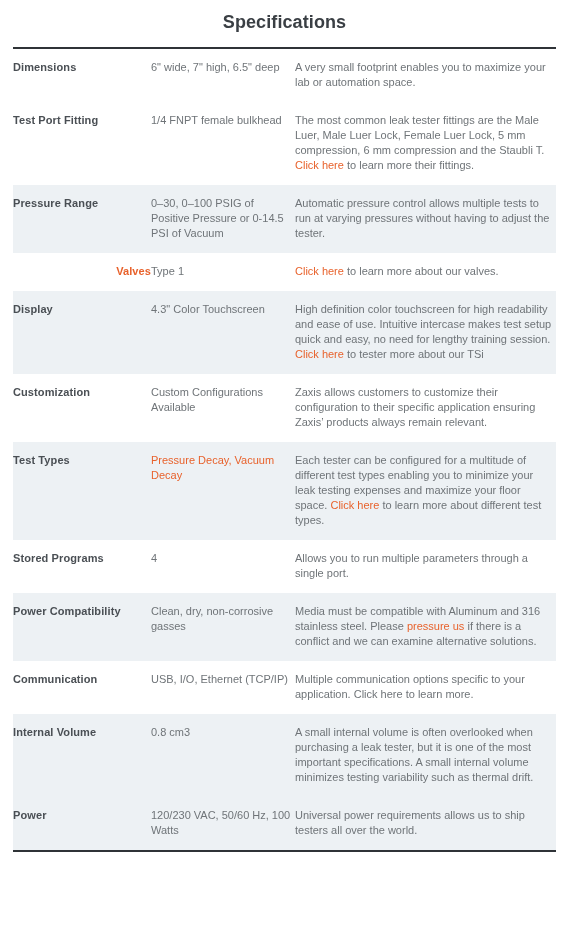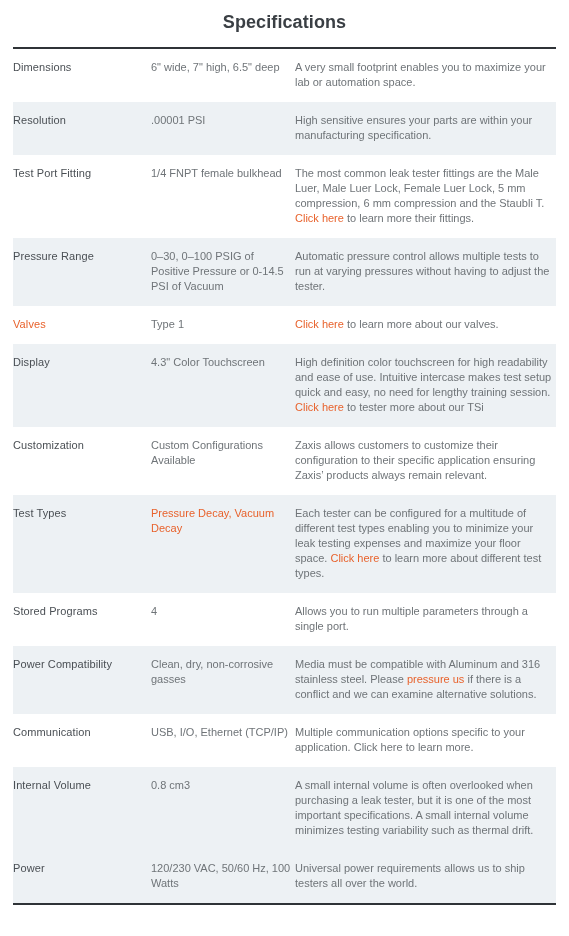--- a/index.html
+++ b/index.html
@@ -50,26 +50,27 @@
     vertical-align: top;
     font-size: 11px;
     line-height: 15px;
     padding: 11px 0 12px 0;
     border: 0;
   }
   td.col-label {
     width: 138px;
     padding-left: 2px;
     padding-right: 8px;
-    font-weight: normal;
+    font-weight: bold;
     color: #4a4f54;
     letter-spacing: 0.1px;
   }
   td.col-label.label-link {
     color: #e8622c;
+    text-align: right;
   }
   td.col-value {
     width: 144px;
     padding-right: 10px;
     color: #6f7478;
   }
   td.col-desc {
     color: #6f7478;
     padding-right: 10px;
   }
@@ -85,25 +86,20 @@
 
   <h1 class="spec-title">Specifications</h1>
 
   <div class="spec-table-wrap">
     <table class="spec-table">
       <tbody>
           <tr class="row-plain">
             <td class="col-label">Dimensions</td>
             <td class="col-value">6" wide, 7" high, 6.5" deep</td>
             <td class="col-desc"><span>A very small footprint enables you to maximize your lab or automation space.</span></td>
-          </tr>
-          <tr class="row-shaded">
-            <td class="col-label">Resolution</td>
-            <td class="col-value">.00001 PSI</td>
-            <td class="col-desc"><span>High sensitive ensures your parts are within your manufacturing specification.</span></td>
           </tr>
           <tr class="row-plain">
             <td class="col-label">Test Port Fitting</td>
             <td class="col-value">1/4 FNPT female bulkhead</td>
             <td class="col-desc"><span>The most common leak tester fittings are the Male Luer, Male Luer Lock, Female Luer Lock, 5 mm compression, 6 mm compression and the Staubli T. </span><span class="lnk">Click here</span><span> to learn more their fittings.</span></td>
           </tr>
           <tr class="row-shaded">
             <td class="col-label">Pressure Range</td>
             <td class="col-value">0–30, 0–100 PSIG of Positive Pressure or 0-14.5 PSI of Vacuum</td>
             <td class="col-desc"><span>Automatic pressure control allows multiple tests to run at varying pressures without having to adjust the tester.</span></td>

